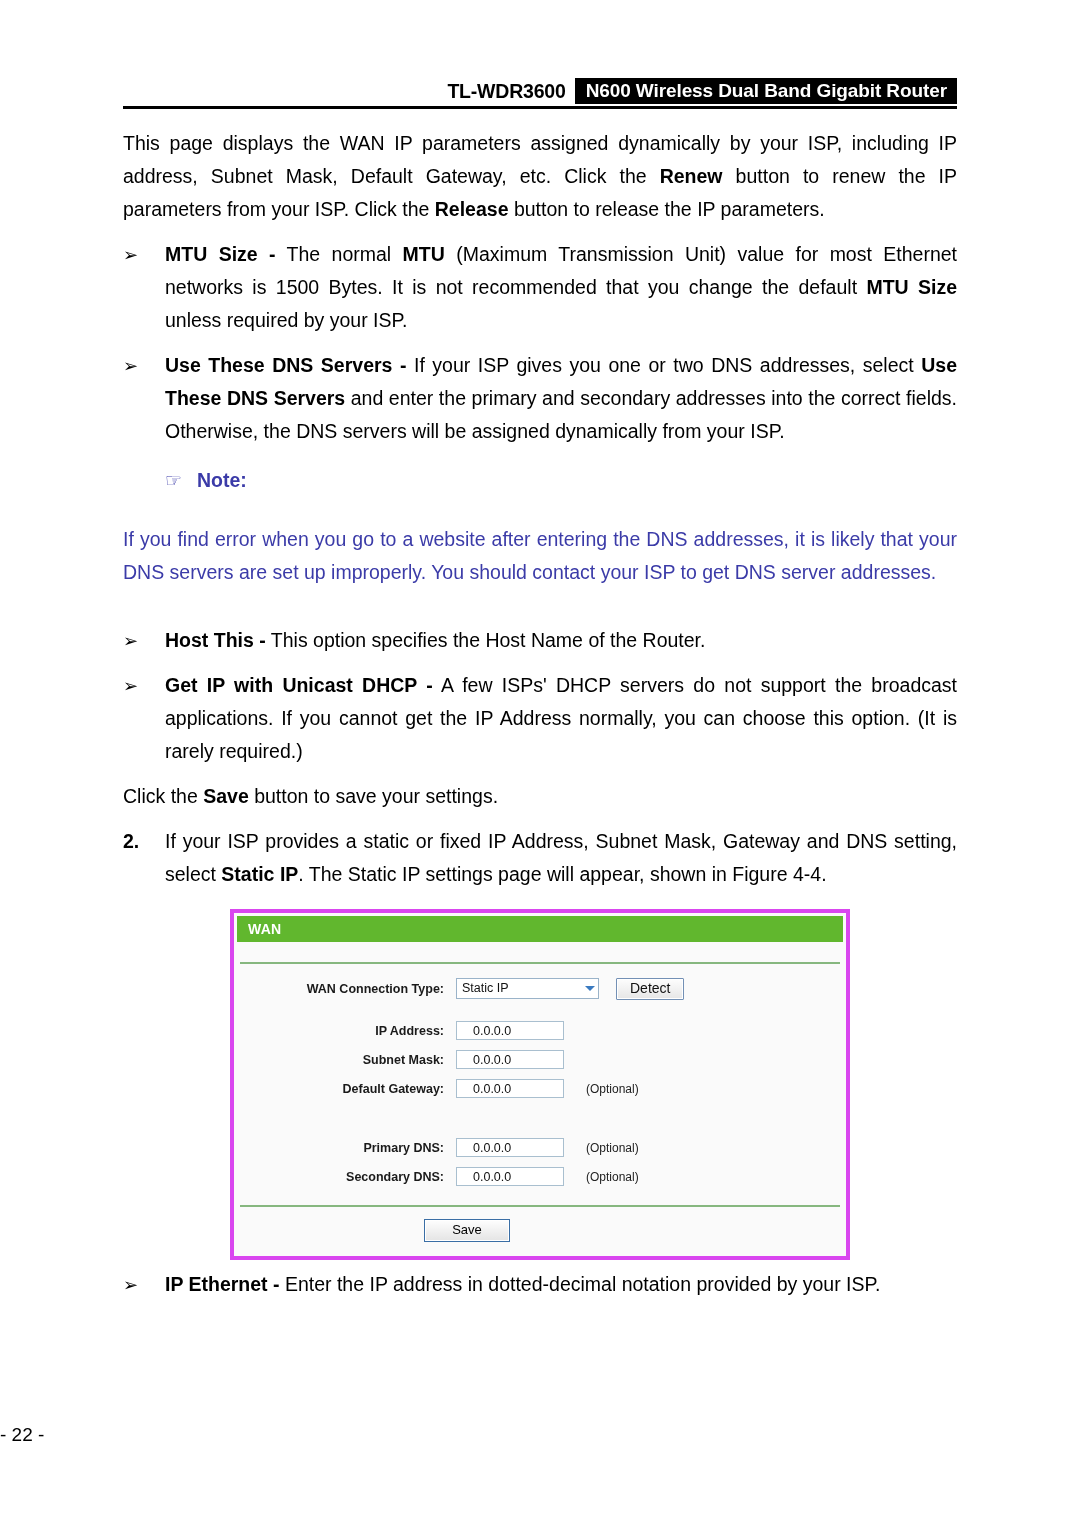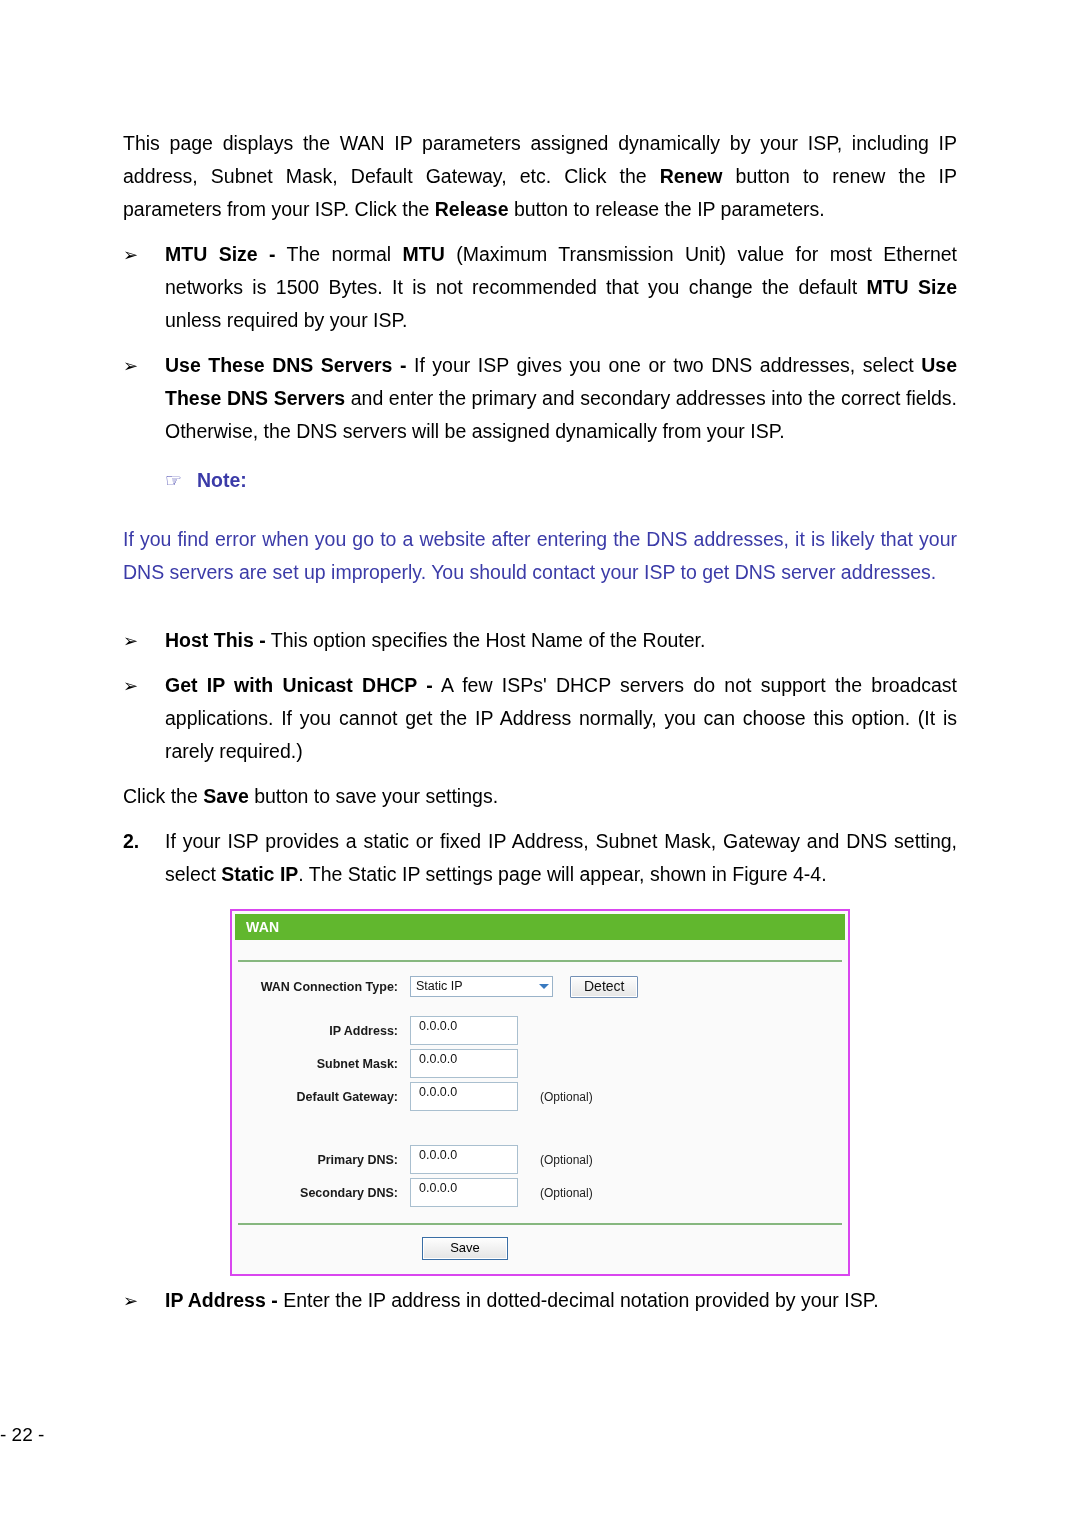--- a/index.html
+++ b/index.html
@@ -152,21 +152,21 @@
   .spacer-6  { height: 6px; }
 
   
   .figure-wrap {
     margin-top: 18px;
     display: flex;
     justify-content: center;
   }
   .router-panel {
     width: 620px;
-    border: 2px solid #d946ef;
+    border: 4px solid #d946ef;
     background: #fafafa;
     box-sizing: border-box;
     font-family: "Liberation Sans", sans-serif;
   }
   .panel-headbar {
     height: 26px;
     background: #61b72e;
     margin: 3px 3px 0 3px;
     display: flex;
     align-items: center;
@@ -200,20 +200,21 @@
   .flabel {
     width: 178px;
     flex: 0 0 178px;
     text-align: right;
     font-size: 12.5px;
     font-weight: bold;
     color: #1a1a1a;
     padding-right: 12px;
     box-sizing: border-box;
     white-space: nowrap;
+    margin-left: 44px;
   }
   .fctl {
     display: flex;
     align-items: center;
   }
 
   .sel {
     width: 143px;
     height: 21px;
     border: 1px solid #9ab3c9;
@@ -248,27 +249,27 @@
     font-size: 14px;
     color: #111;
     padding: 2px 13px 3px 13px;
     box-shadow: inset 0 0 0 1px #ffffff;
     border-radius: 1px;
     line-height: 15px;
   }
   .btn-detect { margin-left: 17px; }
 
   .tinput {
-    height: 29px;
+    height: 19px;
     border: 1px solid #a9bfcf;
     background: #ffffff;
     font-size: 12.5px;
     color: #111;
     line-height: 19px;
-    padding-left: 8px;
+    padding-left: 16px;
     box-sizing: border-box;
   }
   .tinput.w-ip  { width: 108px; }
   .tinput.w-mtu { width: 54px; }
 
   .opt-note {
     font-size: 12px;
     color: #222;
     margin-left: 22px;
     white-space: nowrap;
@@ -315,20 +316,27 @@
     top: 1424px;
     width: 1080px;
     font-size: 19px;
   }
 </style>
 </head>
 <body>
 
 <div class="page">
 
+  <div class="doc-header">
+    <div class="doc-header-inner">
+      <div class="model-name">TL-WDR3600</div>
+      <div class="product-band">N600 Wireless Dual Band Gigabit Router</div>
+    </div>
+    <div class="header-rule"></div>
+  </div>
 
   <div class="content">
 
     <p class="para"><span>This page displays the WAN IP parameters assigned dynamically by your ISP, including IP address, Subnet Mask, Default Gateway, etc. Click the </span><b>Renew</b><span> button to renew the IP parameters from your ISP. Click the </span><b>Release</b><span> button to release the IP parameters.</span></p>
 
     <div class="spacer-12"></div>
 
     <div class="bullet-row">
       <div class="bullet-glyph">➢</div>
       <div class="bullet-body"><b>MTU Size -</b><span> The normal </span><b>MTU</b><span> (Maximum Transmission Unit) value for most Ethernet networks is 1500 Bytes. It is not recommended that you change the default </span><b>MTU Size</b><span> unless required by your ISP.</span></div>
@@ -464,21 +472,21 @@
         </div>
 
       </div>
     </div>
 
 
     <div class="spacer-8"></div>
 
     <div class="bullet-row">
       <div class="bullet-glyph">➢</div>
-      <div class="bullet-body nojust"><b>IP Address -</b><span> Enter the IP address in dotted-decimal notation provided by your ISP.</span></div>
+      <div class="bullet-body nojust"><b>IP Ethernet -</b><span> Enter the IP address in dotted-decimal notation provided by your ISP.</span></div>
     </div>
 
   </div>
 
   <div class="page-footer">
     <span>- 22 -</span>
   </div>
 
 </div>
 

